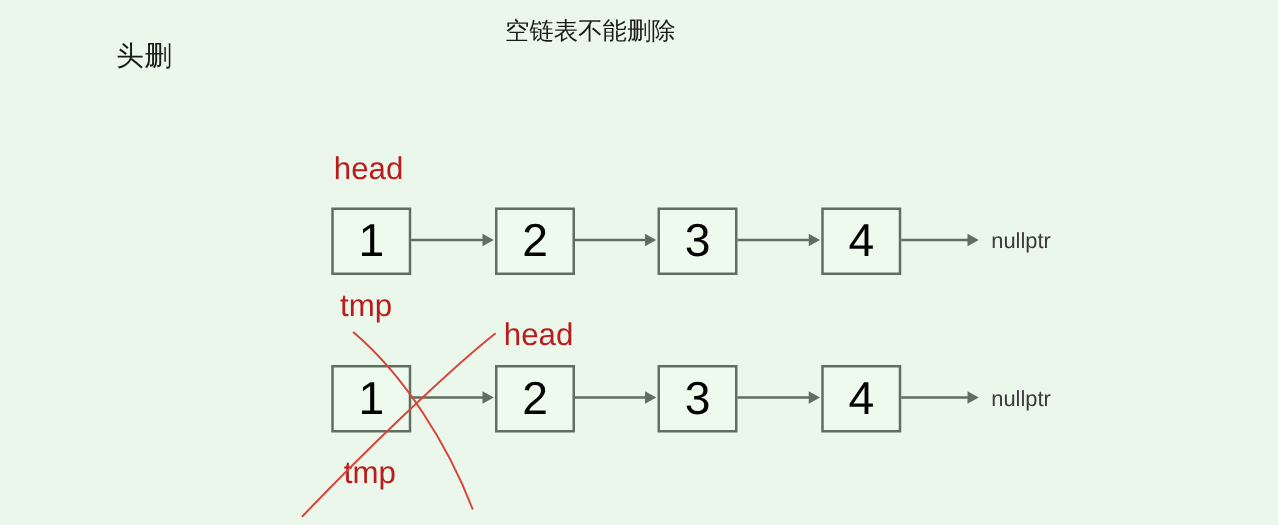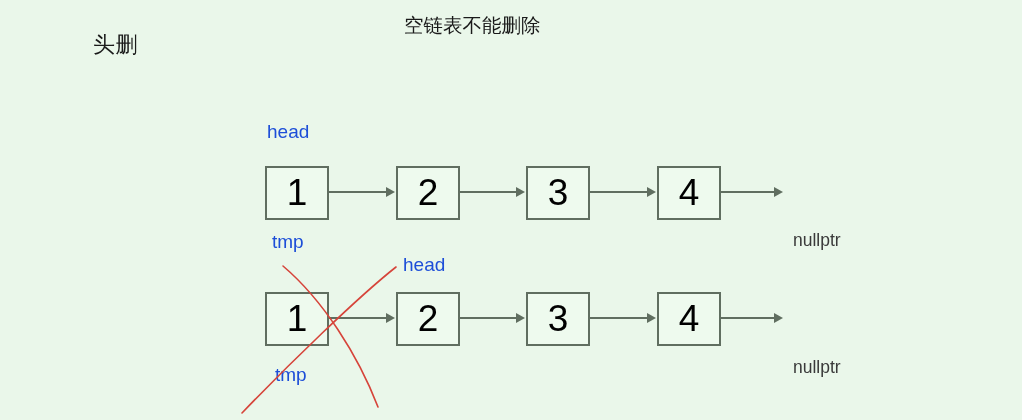--- a/index.html
+++ b/index.html
@@ -61,29 +61,28 @@
     background: #606e60;
   }
   .arrowhead {
     width: 0; height: 0;
     border-top: 5px solid transparent;
     border-bottom: 5px solid transparent;
     border-left: 9px solid #606e60;
   }
 
   .ptr-label {
-    font-size: 19px;
-    color: #1d4ed8;
+    font-size: 25px;
+    color: #b91c1c;
     white-space: nowrap;
   }
   .null-label {
     font-size: 17.5px;
     color: #3a3a3a;
     white-space: nowrap;
-    margin-top: 48px;
   }
 
   
   .cross-svg {
     left: 228px;
     top: 255px;
     width: 185px;
     height: 160px;
     pointer-events: none;
   }

